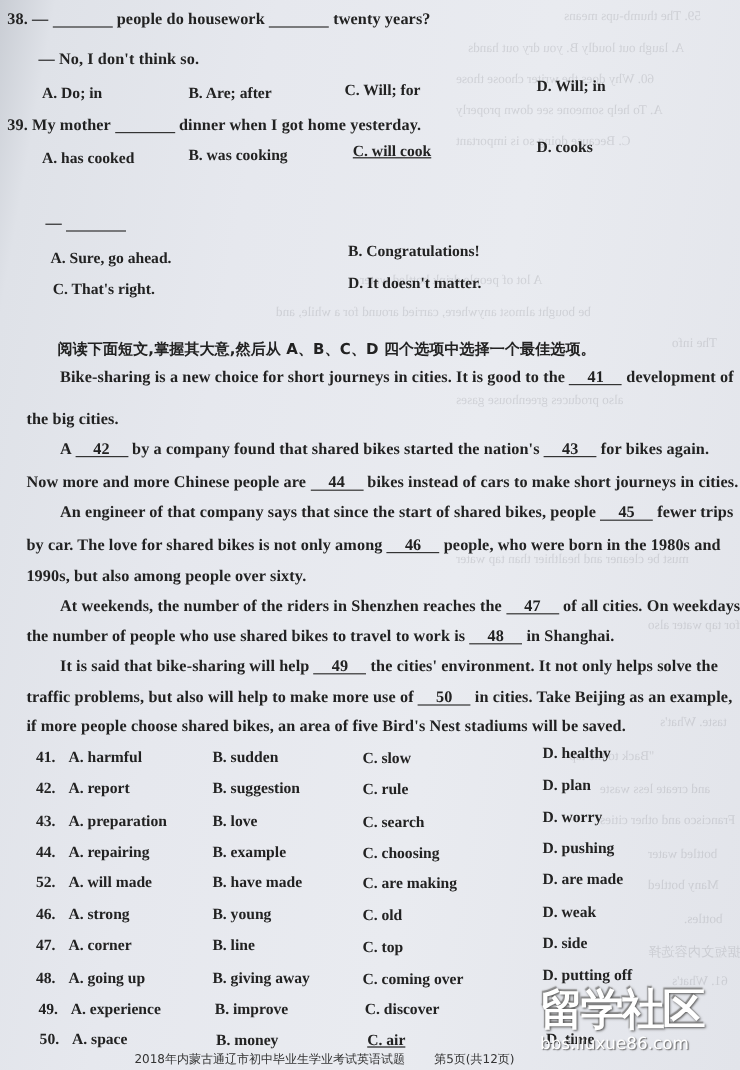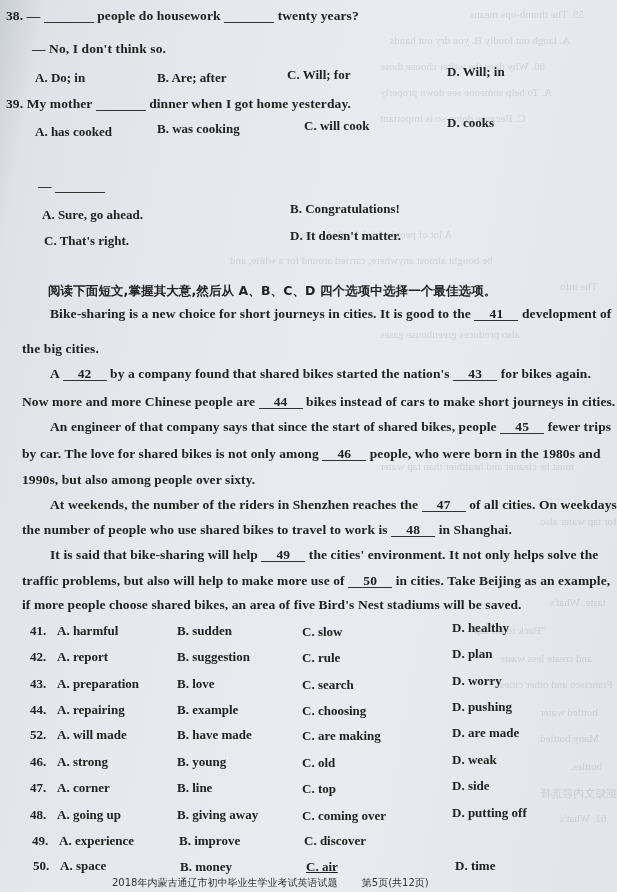--- a/index.html
+++ b/index.html
@@ -65,21 +65,21 @@
   <div class="opt" style="left:447px;top:64px;">D. Will; in</div>
 
   <div class="line" style="left:6px;top:96px;">
     <span>39.</span>
     <span>My mother</span>
     <span class="blank empty">&nbsp;</span>
     <span>dinner when I got home yesterday.</span>
   </div>
   <div class="opt" style="left:35px;top:124px;">A. has cooked</div>
   <div class="opt" style="left:157px;top:121px;">B. was cooking</div>
-  <div class="opt" style="left:304px;top:118px;">C. will cook</div>
+  <div class="opt" style="left:294px;top:118px;text-decoration:underline;">C. will cook</div>
   <div class="opt" style="left:447px;top:115px;">D. cooks</div>
 
   <div class="line" style="left:38px;top:178px;">
     <span>—</span>
     <span class="blank empty">&nbsp;</span>
   </div>
   <div class="opt" style="left:42px;top:207px;">A. Sure, go ahead.</div>
   <div class="opt" style="left:290px;top:201px;">B. Congratulations!</div>
   <div class="opt" style="left:44px;top:233px;">C. That's right.</div>
   <div class="opt" style="left:290px;top:228px;">D. It doesn't matter.</div>
@@ -217,14 +217,18 @@
       <div class="opt" style="left:455px;top:858px;">D. time</div>
     </div>
   </div>
 
   <div class="footer" style="left:112px;top:876px;">
     <span>2018年内蒙古通辽市初中毕业生学业考试英语试题</span>
     <span style="display:inline-block;width:18px;"></span>
     <span>第5页(共12页)</span>
   </div>
 
+  <div class="watermark">
+    <div class="wm-cn">留学社区</div>
+    <div class="wm-url">bbs.liuxue86.com</div>
+  </div>
 
 </div>
 
 </body></html>

